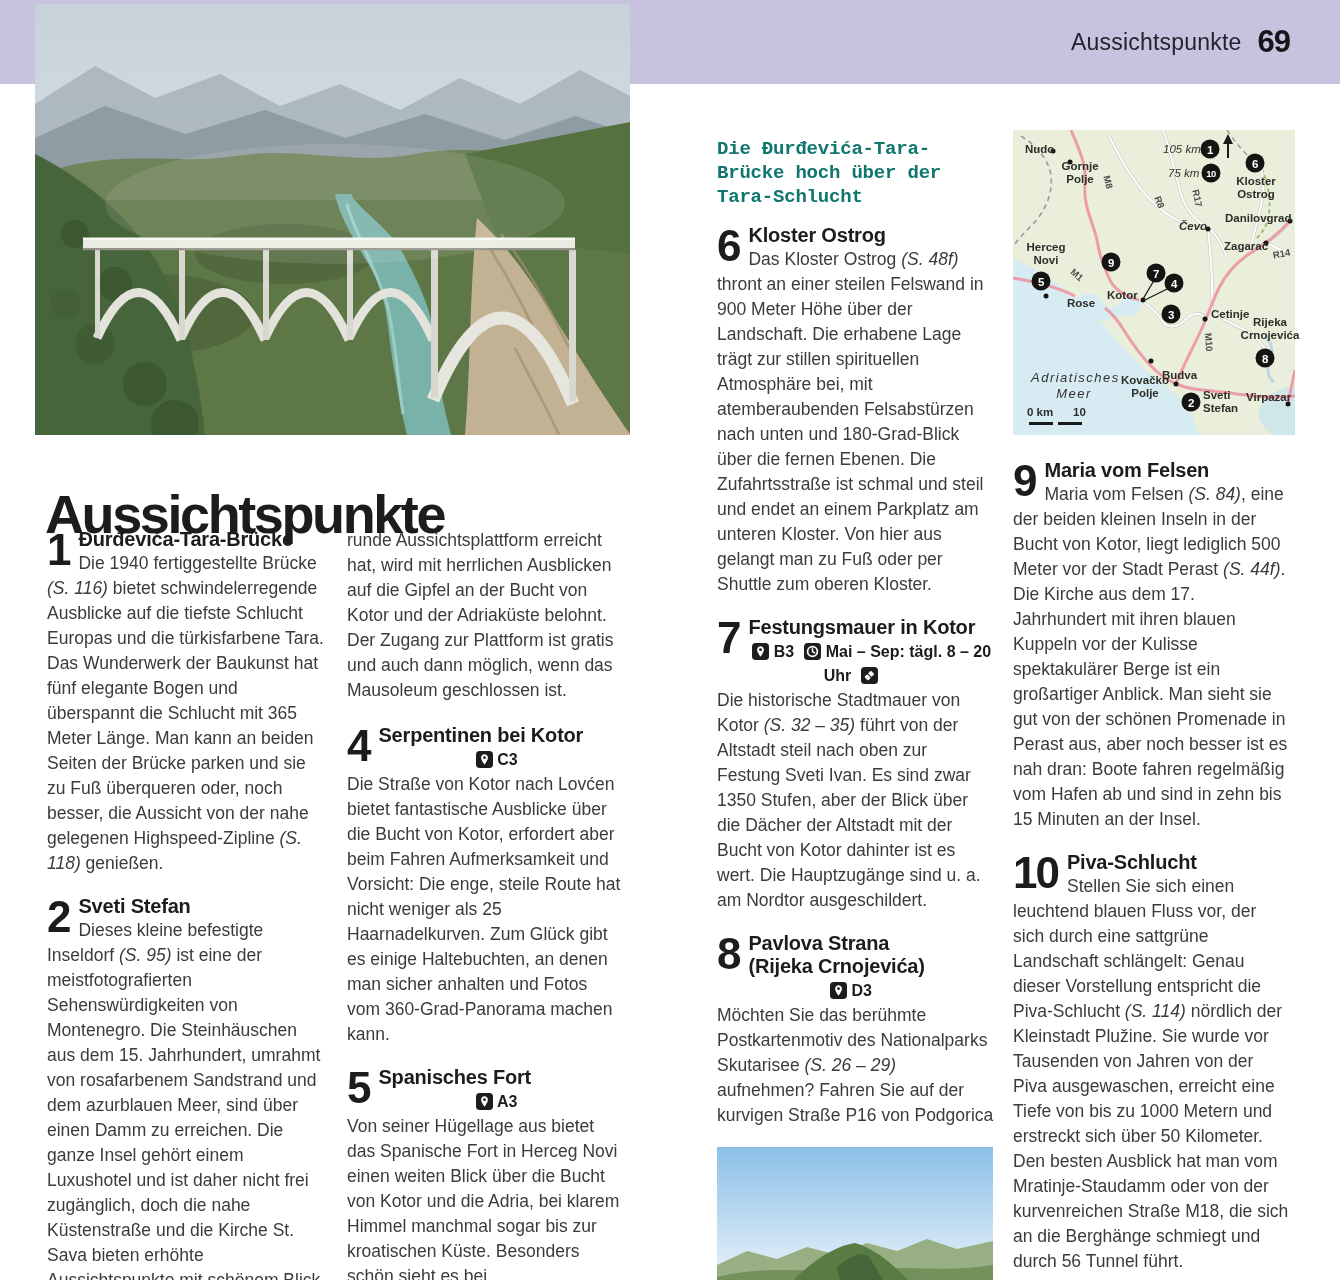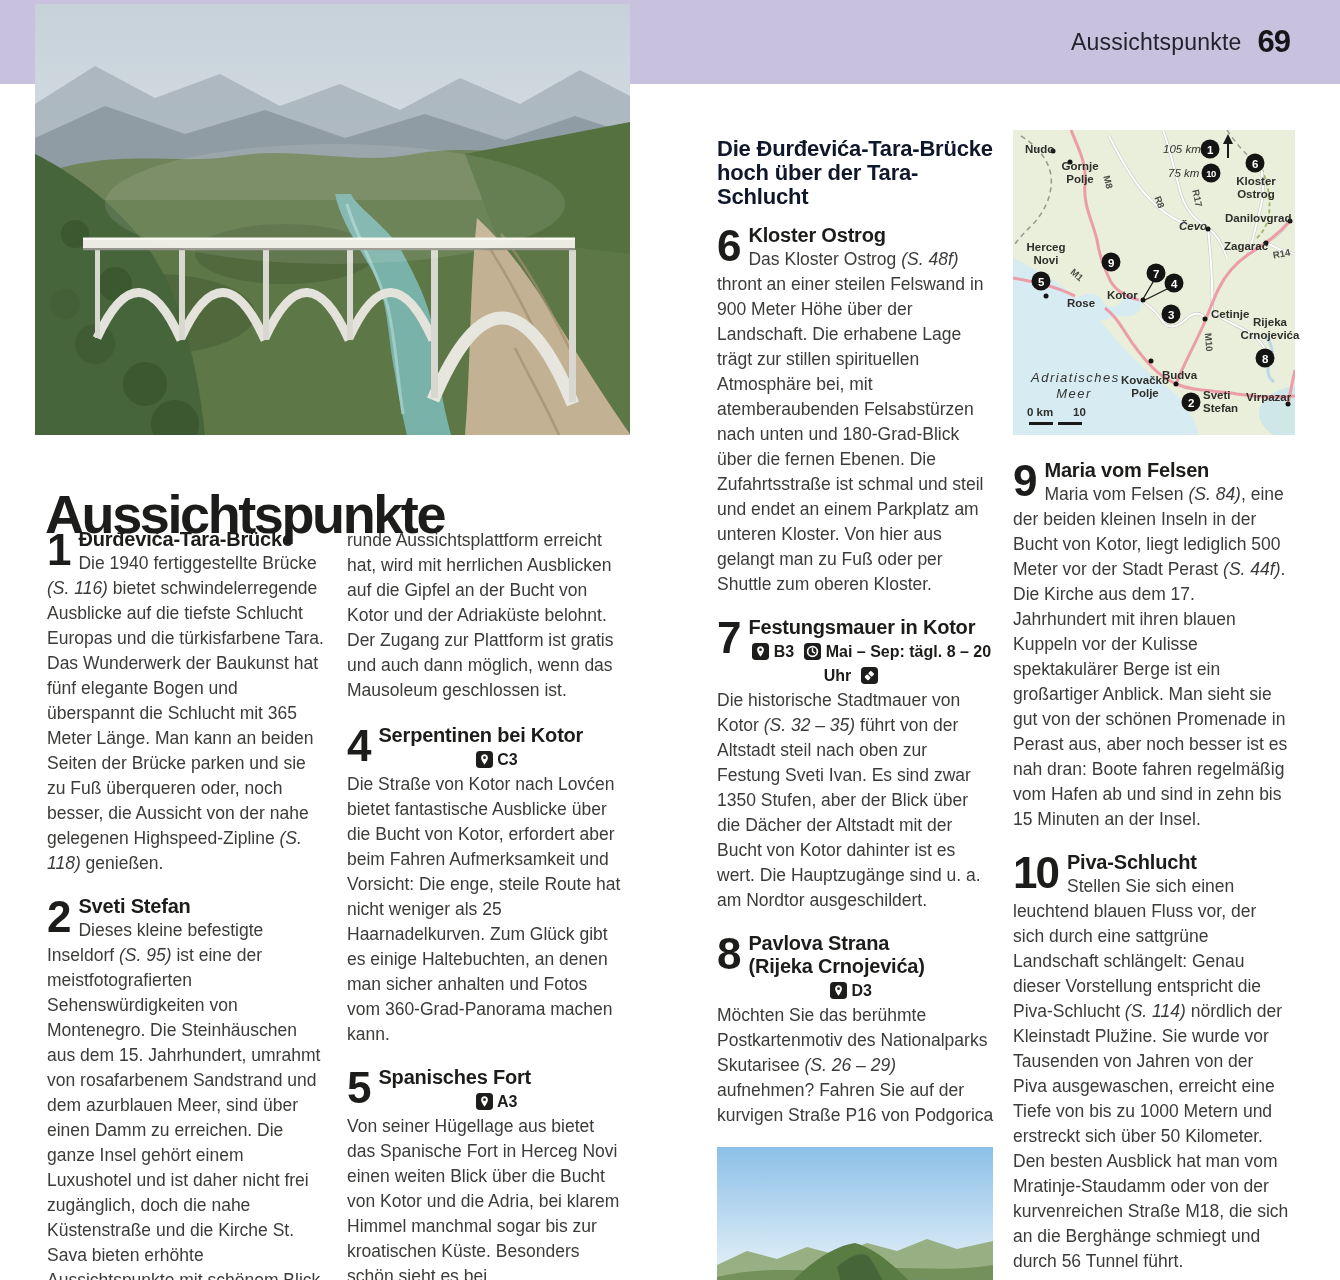--- a/index.html
+++ b/index.html
@@ -32,21 +32,21 @@
   .map-marker.two{font-size:9.5px;}
   
   .col{position:absolute;width:278px;}
   #col1{left:47px;top:528px;}
   #col2{left:347px;top:528px;}
   #col3{left:717px;top:137px;}
   #col4{left:1013px;top:459px;}
   .body{font-size:17.5px;line-height:25px;color:#3b3b39;margin:0;}
   .body i{font-style:italic;}
   .cont{margin:0 0 21px 0;}
-  .caption{font-size:22px;line-height:24px;font-weight:800;color:#0f172a;margin:0 0 15px 0;letter-spacing:-.2px;}
+  .caption{font-size:19px;line-height:24px;font-weight:800;color:#0f766e;margin:0 0 15px 0;letter-spacing:-.2px;font-family:Liberation Mono, monospace;}
   .item{display:flow-root;margin:0 0 19px 0;}
   .item .num{float:left;font-size:44px;line-height:38px;font-weight:800;color:#1c1c1a;
         letter-spacing:-2px;margin:3px 9px 2px 0;}
   .item-title{margin:0;font-size:20px;line-height:23px;font-weight:800;color:#1c1c1a;
         letter-spacing:-.2px;white-space:pre-line;}
   .meta{font-size:16px;line-height:24px;font-weight:800;color:#1c1c1a;margin:1px 0 0 0;text-align:center;}
   .mtok{margin-right:10px;}
   .micon svg{width:17px;height:17px;vertical-align:-3px;}
   figure.riverfig{margin:16px 0 0 0;}
   figure.riverfig svg{display:block;width:276px;height:287px;}

